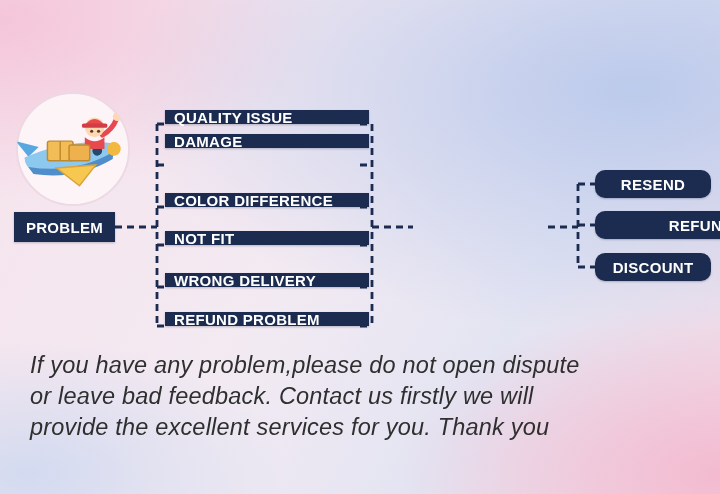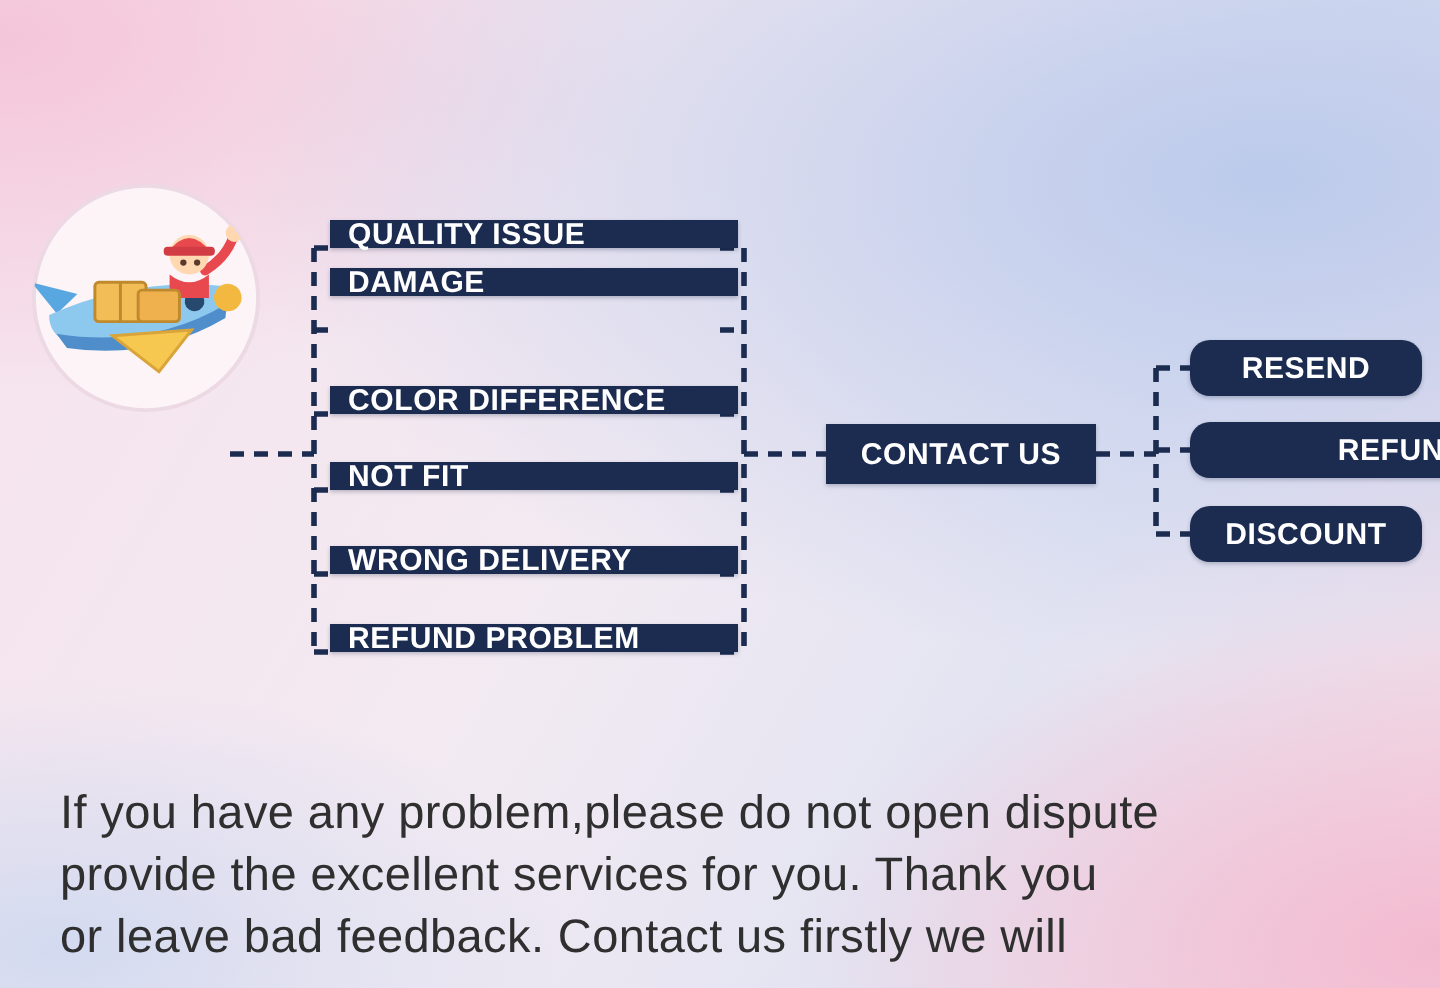--- a/index.html
+++ b/index.html
@@ -45,23 +45,24 @@
   .box-problem{left:14px;top:212px;width:101px;height:30px;}
   .box-issue{left:165px;width:195px;height:14px;}
   .issue-0{top:110px;} .issue-1{top:134px;} .issue-2{top:193px;}
   .issue-3{top:231px;} .issue-4{top:273px;} .issue-5{top:312px;}
   .box-contact{left:413px;top:212px;width:135px;height:30px;}
   .box-outcome{left:595px;width:116px;height:28px;border-radius:10px;}
   .outcome-0{top:170px;} .outcome-1{top:211px;padding-left:48px;} .outcome-2{top:253px;}
   .connectors{position:absolute;left:0;top:0;width:720px;height:494px;pointer-events:none;}
   .hero{position:absolute;left:14px;top:90px;}
   .footer{
-    position:absolute;left:30px;top:391px;width:680px;
+    position:absolute;left:30px;top:350px;width:680px;
     font-size:23.5px;line-height:31px;color:#2f2f2f;
     letter-spacing:.2px;
+    font-style:italic;
   }
 </style>
 </head>
 <body>
 
 <div id="screen">
 
 
   <svg class="connectors" viewBox="0 0 720 494">
     <path d="M115 227 H157 M157 124 V326
@@ -96,33 +97,33 @@
       <path d="M71 37 Q82 22 93 37 Z" fill="#e8494f"></path>
       <rect x="69" y="34" width="26" height="4.5" rx="2" fill="#d23c44"></rect>
       <circle cx="79" cy="42" r="1.6" fill="#5b3a2e"></circle>
       <circle cx="86" cy="42" r="1.6" fill="#5b3a2e"></circle>
       <rect x="34" y="52" width="26" height="20" rx="2" fill="#f2bc57" stroke="#bf8a2e" stroke-width="1.5"></rect>
       <line x1="47" y1="52" x2="47" y2="72" stroke="#bf8a2e" stroke-width="1.5"></line>
       <rect x="56" y="56" width="21" height="16" rx="2" fill="#eeb14e" stroke="#bf8a2e" stroke-width="1.5"></rect>
     </g>
   </svg>
 
+  <div class="nbox box-problem center">PROBLEM</div>
 
   <div class="nbox box-issue issue-0 pad-left">QUALITY ISSUE</div>
   <div class="nbox box-issue issue-1 pad-left">DAMAGE</div>
   <div class="nbox box-issue issue-2 pad-left">COLOR DIFFERENCE</div>
   <div class="nbox box-issue issue-3 pad-left">NOT FIT</div>
   <div class="nbox box-issue issue-4 pad-left">WRONG DELIVERY</div>
   <div class="nbox box-issue issue-5 pad-left">REFUND PROBLEM</div>
 
-  <div class="nbox box-contact center">CONTACT US</div>
 
   <div class="nbox box-outcome outcome-0 center">RESEND</div>
   <div class="nbox box-outcome outcome-1 center">REFUND</div>
   <div class="nbox box-outcome outcome-2 center">DISCOUNT</div>
 
   <div class="footer">
     <div>If you have any problem,please do not open dispute</div>
+    <div>or leave bad feedback. Contact us firstly we will</div>
     <div>provide the excellent services for you. Thank you</div>
-    <div>or leave bad feedback. Contact us firstly we will</div>
   </div>
 
 </div>
 
 </body></html>

